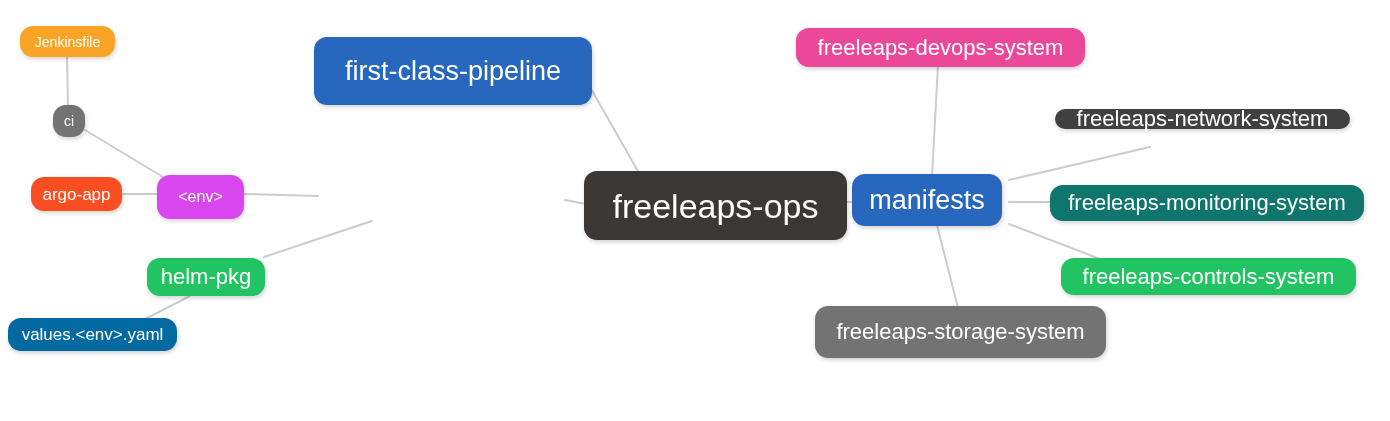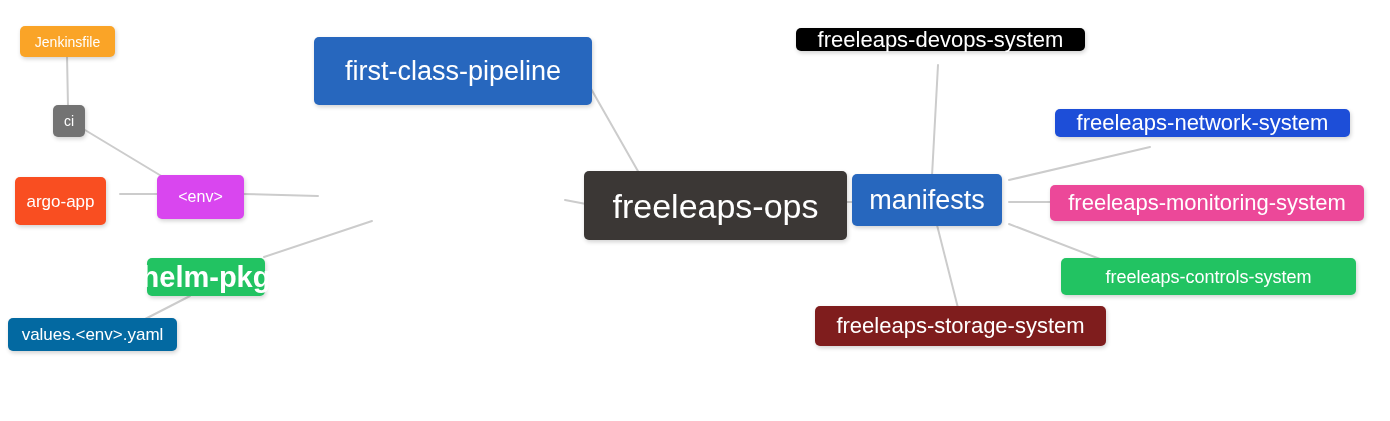--- a/index.html
+++ b/index.html
@@ -26,21 +26,21 @@
     width: 100%;
     height: 100%;
     z-index: 0;
   }
   .node {
     position: absolute;
     display: flex;
     align-items: center;
     justify-content: center;
     color: #ffffff;
-    border-radius: 5px;
+    border-radius: 13px;
     white-space: nowrap;
     box-sizing: border-box;
     box-shadow: 1px 2px 4px rgba(0,0,0,0.18);
     z-index: 1;
     cursor: pointer;
     line-height: 1;
     user-select: none;
   }
 </style>
 </head>
@@ -58,25 +58,25 @@
       <line x1="590" y1="87" x2="639" y2="173" stroke="#cccccc" stroke-width="2" stroke-linecap="round"></line>
       <line x1="845" y1="202" x2="854" y2="202" stroke="#cccccc" stroke-width="2" stroke-linecap="round"></line>
       <line x1="932" y1="176" x2="938" y2="65" stroke="#cccccc" stroke-width="2" stroke-linecap="round"></line>
       <line x1="1009" y1="180" x2="1150" y2="147" stroke="#cccccc" stroke-width="2" stroke-linecap="round"></line>
       <line x1="1009" y1="202" x2="1052" y2="202" stroke="#cccccc" stroke-width="2" stroke-linecap="round"></line>
       <line x1="1009" y1="224" x2="1100" y2="259" stroke="#cccccc" stroke-width="2" stroke-linecap="round"></line>
       <line x1="937" y1="225" x2="958" y2="308" stroke="#cccccc" stroke-width="2" stroke-linecap="round"></line>
     </svg>
 <div class="node" style="left: 20px; top: 26px; width: 95px; height: 31px; background: rgb(250, 164, 39); font-size: 14px; color: rgb(255, 255, 255);">Jenkinsfile</div>
     <div class="node" style="left: 53px; top: 105px; width: 32px; height: 32px; background: #737373; font-size: 14px; color: rgb(255, 255, 255);">ci</div>
-    <div class="node" style="left: 15px; top: 177px; width: 91px; height: 48px; background: rgb(249, 78, 33); font-size: 17px; color: rgb(255, 255, 255);">argo-app</div>
+    <div class="node" style="left: 31px; top: 177px; width: 91px; height: 34px; background: rgb(249, 78, 33); font-size: 17px; color: rgb(255, 255, 255);">argo-app</div>
     <div class="node" style="left: 157px; top: 175px; width: 87px; height: 44px; background: #d946ef; font-size: 16px; color: rgb(255, 255, 255);">&lt;env&gt;</div>
-    <div class="node" style="left: 147px; top: 258px; width: 118px; height: 38px; background: rgb(34, 195, 98); font-size: 29px; color: rgb(255, 255, 255); font-weight: bold;">helm-pkg</div>
+    <div class="node" style="left: 147px; top: 258px; width: 118px; height: 38px; background: rgb(34, 195, 98); font-size: 22px; color: rgb(255, 255, 255);">helm-pkg</div>
     <div class="node" style="left: 8px; top: 318px; width: 169px; height: 33px; background: #0369a1; font-size: 17px; color: rgb(255, 255, 255);">values.&lt;env&gt;.yaml</div>
     <div class="node" style="left: 314px; top: 37px; width: 278px; height: 68px; background: rgb(39, 103, 190); font-size: 27px; color: rgb(255, 255, 255);">first-class-pipeline</div>
     <div class="node" style="left: 584px; top: 171px; width: 263px; height: 69px; background: rgb(59, 55, 53); font-size: 34px; color: rgb(255, 255, 255);">freeleaps-ops</div>
     <div class="node" style="left: 852px; top: 174px; width: 150px; height: 52px; background: rgb(39, 103, 190); font-size: 27px; color: rgb(255, 255, 255);">manifests</div>
-    <div class="node" style="left: 796px; top: 28px; width: 289px; height: 23px; background: #000000; font-size: 22px; color: rgb(255, 255, 255);">freeleaps-devops-system</div>
-    <div class="node" style="left: 1055px; top: 109px; width: 295px; height: 28px; background: #1d4ed8; font-size: 22px; color: rgb(255, 255, 255);">freeleaps-network-system</div>
-    <div class="node" style="left: 1050px; top: 185px; width: 314px; height: 36px; background: #ec4899; font-size: 22px; color: rgb(255, 255, 255);">freeleaps-monitoring-system</div>
-    <div class="node" style="left: 1061px; top: 258px; width: 295px; height: 37px; background: rgb(34, 195, 98); font-size: 18px; color: rgb(255, 255, 255);">freeleaps-controls-system</div>
-    <div class="node" style="left: 815px; top: 306px; width: 291px; height: 40px; background: #7f1d1d; font-size: 22px; color: rgb(255, 255, 255);">freeleaps-storage-system</div>
+    <div class="node" style="left: 796px; top: 28px; width: 289px; height: 39px; background: #ec4899; font-size: 22px; color: rgb(255, 255, 255);">freeleaps-devops-system</div>
+    <div class="node" style="left: 1055px; top: 109px; width: 295px; height: 20px; background: #404040; font-size: 22px; color: rgb(255, 255, 255);">freeleaps-network-system</div>
+    <div class="node" style="left: 1050px; top: 185px; width: 314px; height: 36px; background: #0f766e; font-size: 22px; color: rgb(255, 255, 255);">freeleaps-monitoring-system</div>
+    <div class="node" style="left: 1061px; top: 258px; width: 295px; height: 37px; background: rgb(34, 195, 98); font-size: 22px; color: rgb(255, 255, 255);">freeleaps-controls-system</div>
+    <div class="node" style="left: 815px; top: 306px; width: 291px; height: 52px; background: #737373; font-size: 22px; color: rgb(255, 255, 255);">freeleaps-storage-system</div>
   </div>
 
 </body></html>

